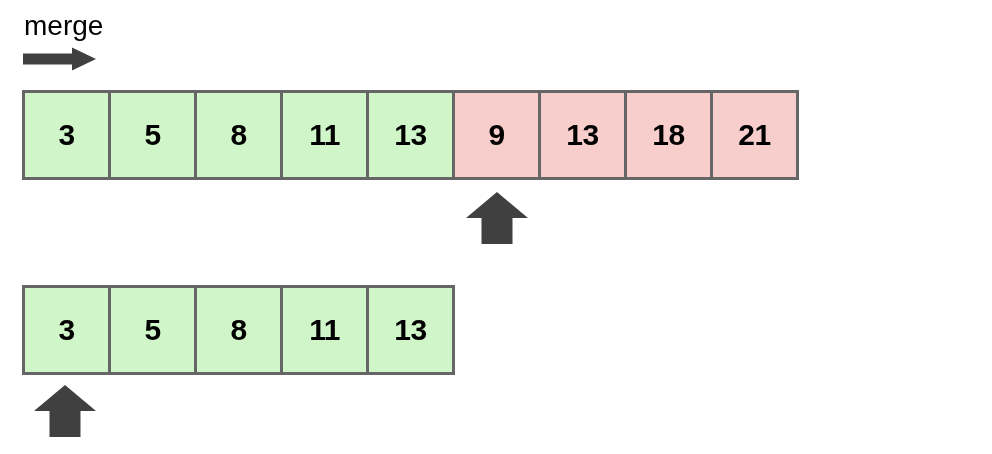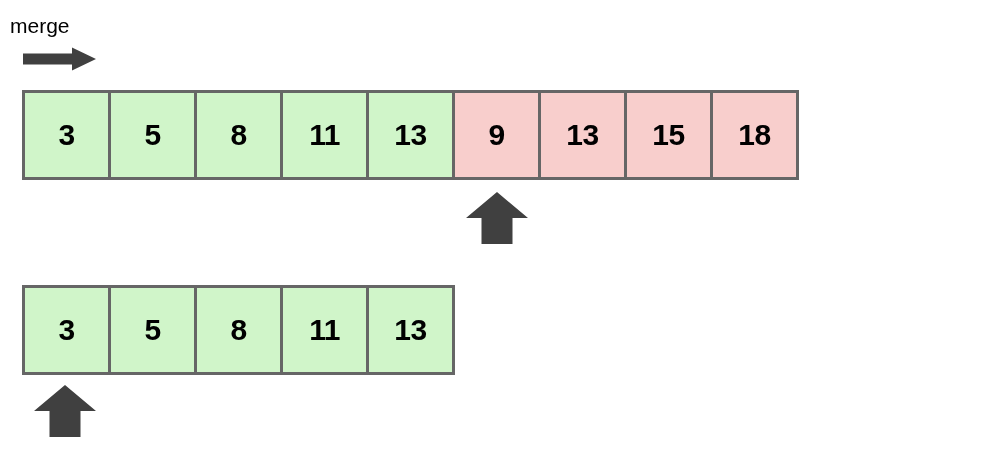--- a/index.html
+++ b/index.html
@@ -20,23 +20,23 @@
     left: 0;
     top: 0;
     width: 992px;
     height: 454px;
     background: #ffffff;
   }
 
   
   .merge-label {
     position: absolute;
-    left: 10px;
+    left: 24px;
     top: 14px;
-    font-size: 21px;
+    font-size: 28px;
     font-weight: 400;
     color: #000000;
     line-height: 24px;
     white-space: nowrap;
     letter-spacing: 0px;
   }
 
   .merge-arrow {
     position: absolute;
     left: 23px;
@@ -99,22 +99,22 @@
 
   <div class="array-row" id="row-merged">
 
     <div class="cell green">3</div>
     <div class="cell green">5</div>
     <div class="cell green">8</div>
     <div class="cell green">11</div>
     <div class="cell green">13</div>
     <div class="cell pink">9</div>
     <div class="cell pink">13</div>
-    <div class="cell pink">15</div>
     <div class="cell pink">18</div>
+    <div class="cell pink">21</div>
   </div>
 
   <svg class="pointer-arrow" id="pointer-merged" viewBox="0 0 62 52">
     <polygon points="31,0 62,26 46.5,26 46.5,52 15.5,52 15.5,26 0,26" fill="#404040"></polygon>
   </svg>
 
   <div class="array-row" id="row-left">
 
     <div class="cell green">3</div>
     <div class="cell green">5</div>

